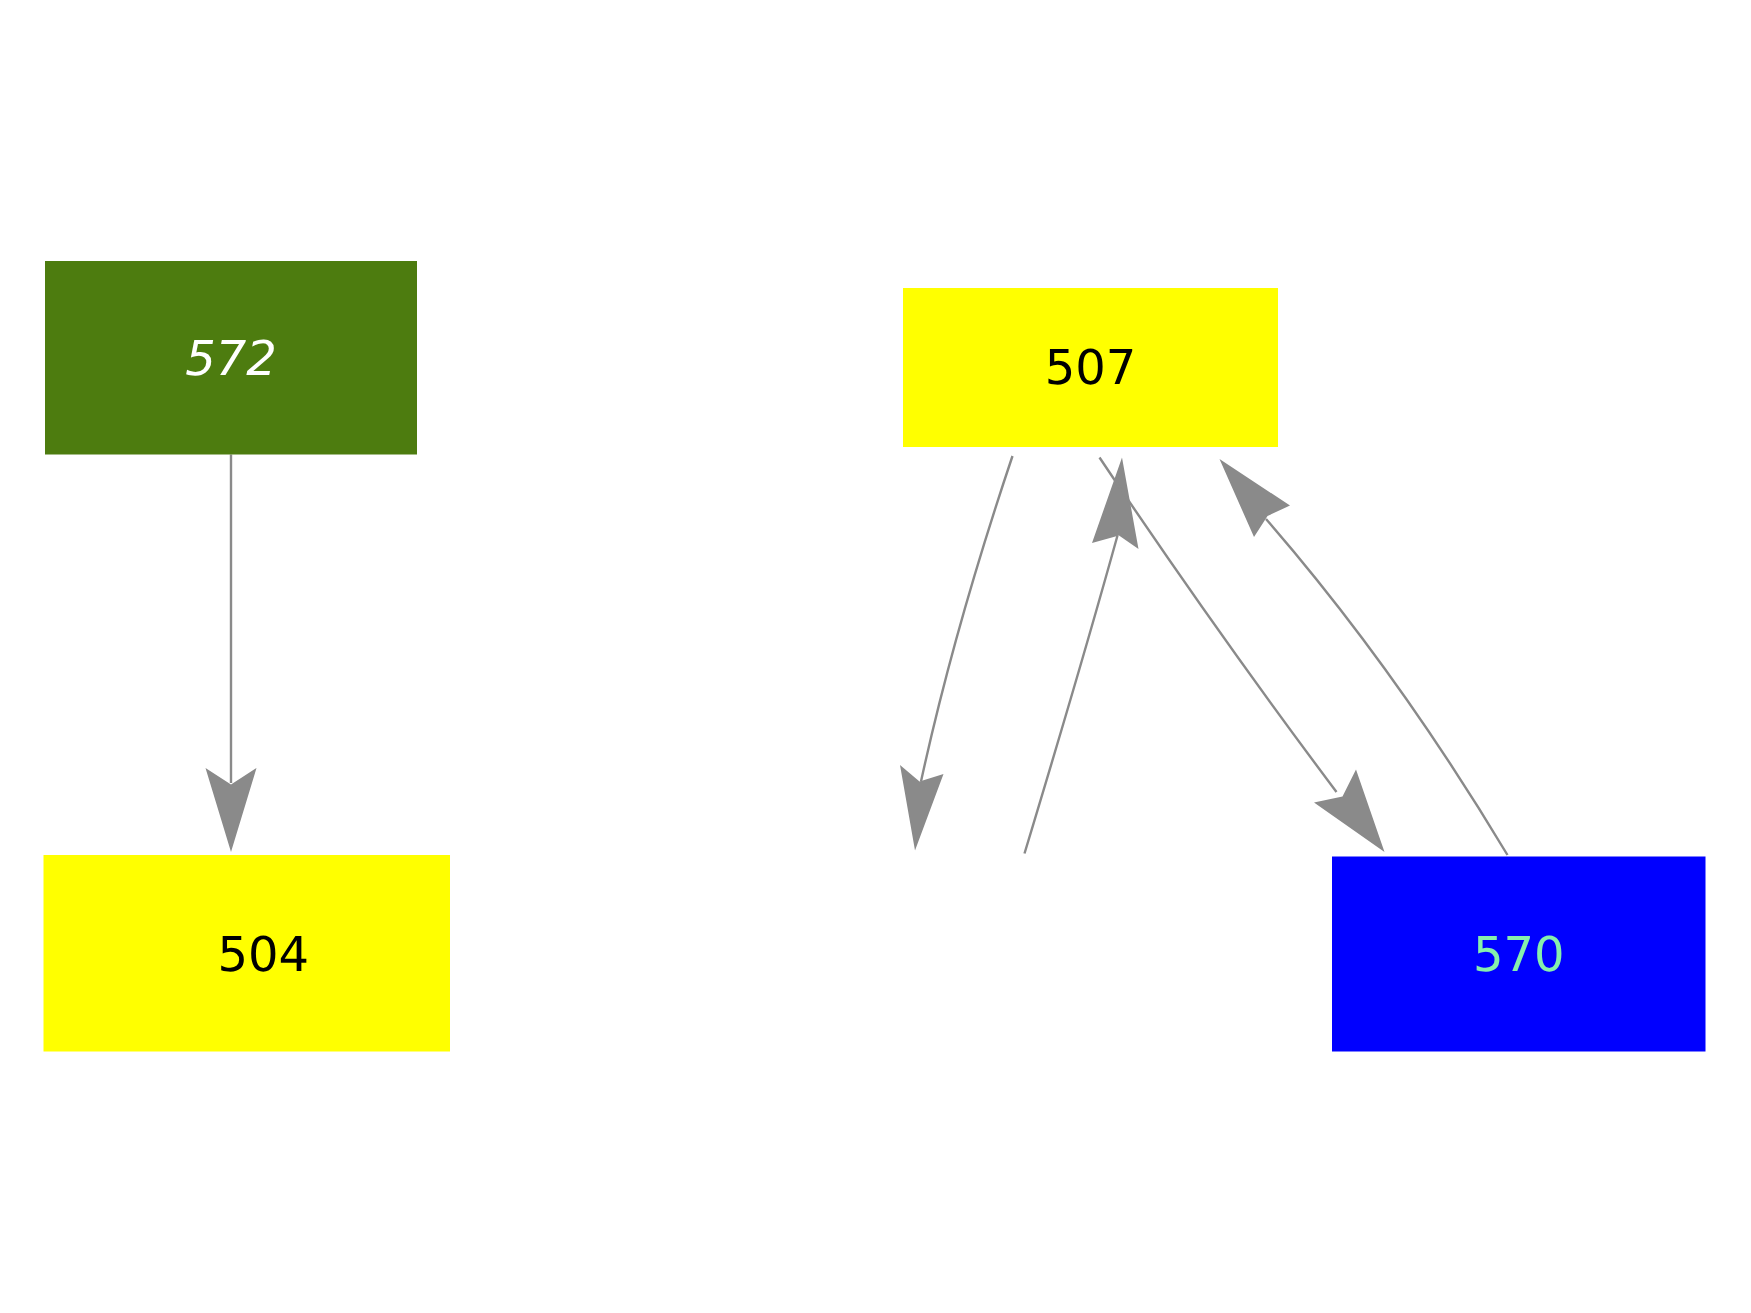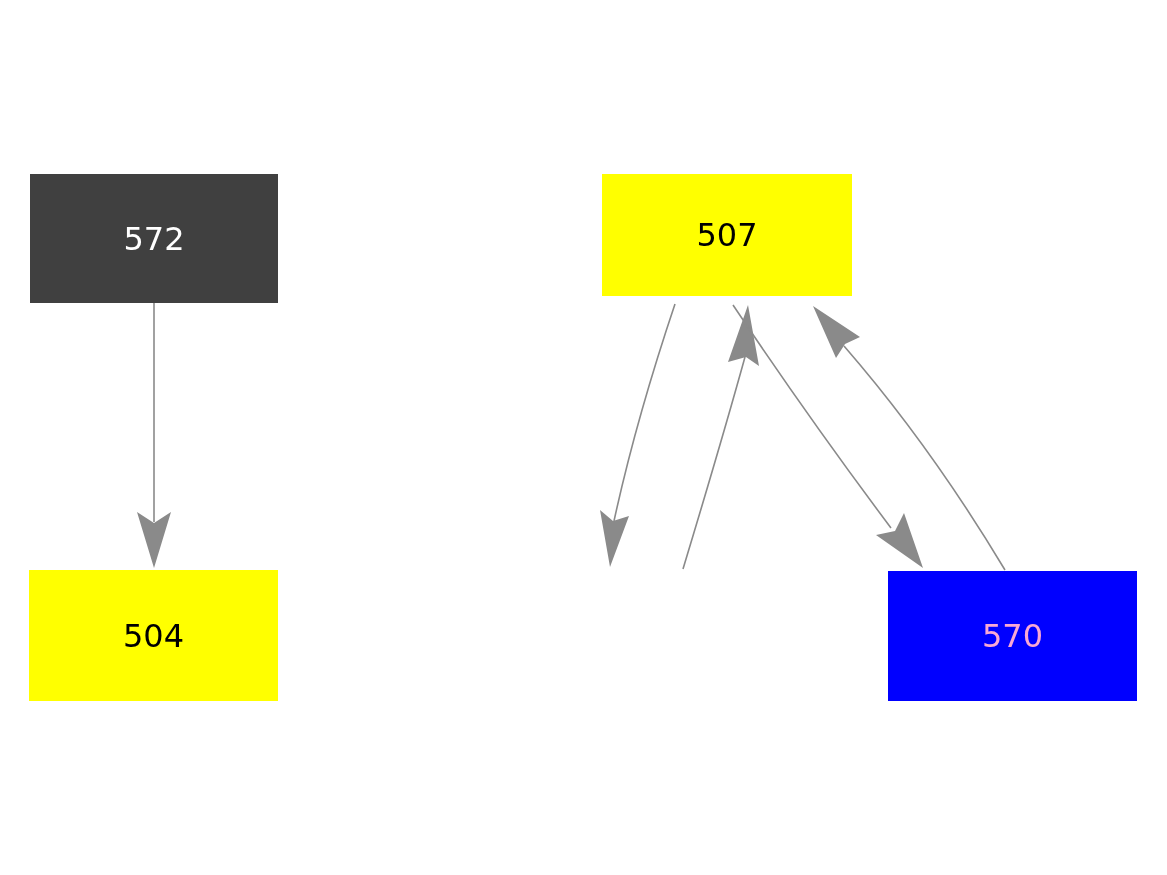--- a/index.html
+++ b/index.html
@@ -32,22 +32,22 @@
   }
   .node {
     position: absolute;
     display: flex;
     align-items: center;
     justify-content: center;
     font-size: 32px;
     line-height: 1;
   }
   .node-572 { left: 30px;  top: 174px; width: 248px; height: 129px; }
-  .node-504 { left: 29px;  top: 570px; width: 249px; height: 131px; }
-  .node-507 { left: 602px; top: 174px; width: 250px; height: 122px; }
+  .node-504 { left: 29px;  top: 570px; width: 249px; height: 131px; padding-left: 22px; }
+  .node-507 { left: 602px; top: 192px; width: 250px; height: 106px; }
   .node-566 { left: 506px; top: 571px; width: 250px; height: 128px; }
   .node-570 { left: 888px; top: 571px; width: 249px; height: 130px; }
 </style>
 </head>
 <body>
 
 <div id="canvas" style="background: rgb(255, 255, 255); --edge-color: #8a8a8a;">
 
   <svg id="edges" viewBox="0 0 1167 875" xmlns="http://www.w3.org/2000/svg">
 
@@ -60,30 +60,30 @@
     <path class="edge" d="M683,569 Q722,440 745,357"></path>
     <polygon class="arrowhead" points="748,305 759,366 746,357 728,362"></polygon>
 
     <path class="edge" d="M733,305 Q810,420 891,528"></path>
     <polygon class="arrowhead" points="923,568 904,513 895,531 876,535"></polygon>
 
     <path class="edge" d="M1005,570 Q930,445 844,346"></path>
     <polygon class="arrowhead" points="813,306 860,337 845,344 836,358"></polygon>
   </svg>
 
-  <div class="node node-572" style="background: #404040; color: rgb(255, 255, 255);">
+  <div class="node node-572" style="background: #4d7c0f; color: rgb(255, 255, 255); font-style: italic;">
     <span>572</span>
   </div>
 
   <div class="node node-504" style="background: rgb(255, 255, 0); color: rgb(0, 0, 0);">
     <span>504</span>
   </div>
 
   <div class="node node-507" style="background: rgb(255, 255, 0); color: rgb(0, 0, 0);">
     <span>507</span>
   </div>
 
 
-  <div class="node node-570" style="background: rgb(0, 0, 255); color: #f9a8d4;">
+  <div class="node node-570" style="background: rgb(0, 0, 255); color: #86efac;">
     <span>570</span>
   </div>
 
 </div>
 
 </body></html>

